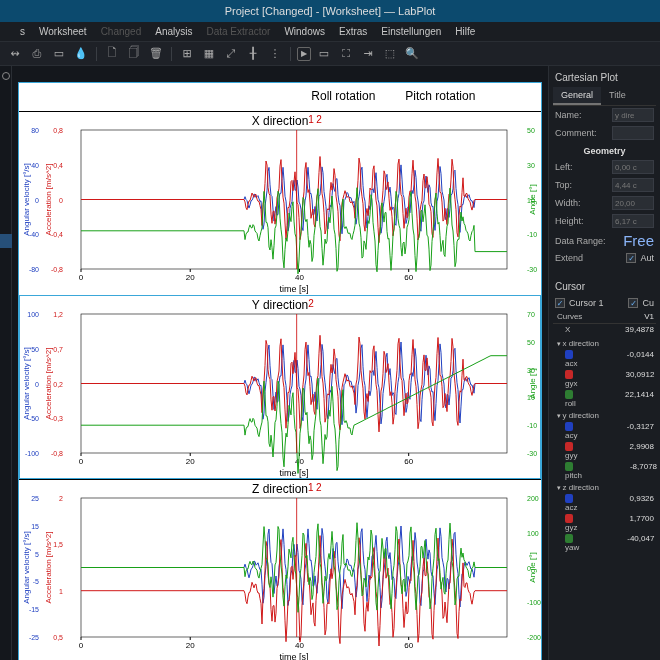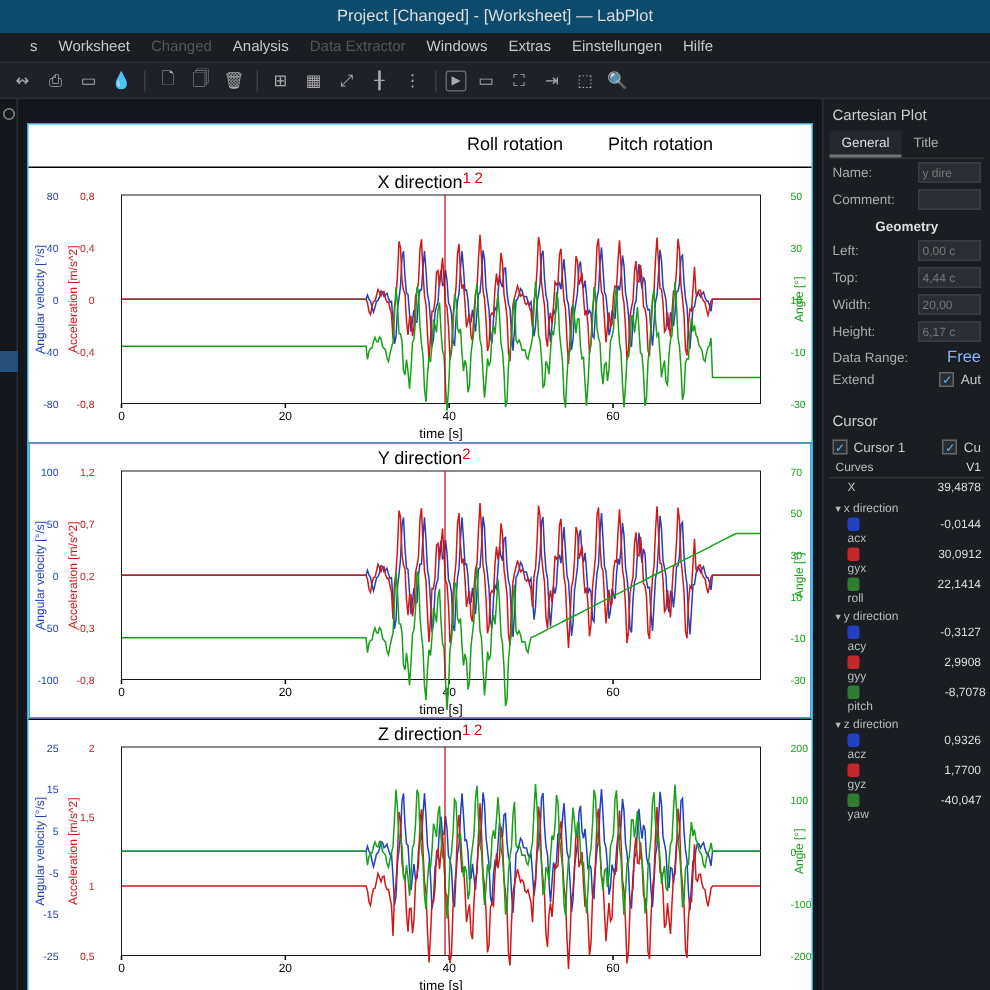--- a/index.html
+++ b/index.html
@@ -99,21 +99,21 @@
   }
   .rp-sec { color:#ddd; font-weight:600; padding:4px 2px 2px; font-size:9px;text-align:center; }
   .chk { width:10px; height:10px; border:1px solid #666; background:#2a2e34; display:inline-flex;align-items:center;justify-content:center;font-size:8px;color:#6ab0f3;}
   .cursor-table { margin-top:2px; }
   .ct-row { display:flex; padding:1px 0; font-size:8px;gap:48px; }
   .ct-k { flex:1; padding-left:12px; color:#bbb; }
   .ct-v { width:40px; text-align:right; color:#ddd; padding-right:2px;}
   .ct-grp { padding:2px 0 1px 4px; color:#bbb; font-size:8px; }
   .ct-grp::before { content:"▾ "; font-size:7px; }
   .badge { display:inline-block; padding:0 3px; border-radius:2px; margin-right:2px; font-size:8px;}
-  .free { color:#8ab4f8; font-size:11px; }
+  .free { color:#8ab4f8; font-size:15px; }
 </style>
 </head>
 <body>
 
 <div class="titlebar">
   <span>Project [Changed] - [Worksheet] — LabPlot</span>
 </div>
 
 <div class="menubar">
   <span>s</span>

